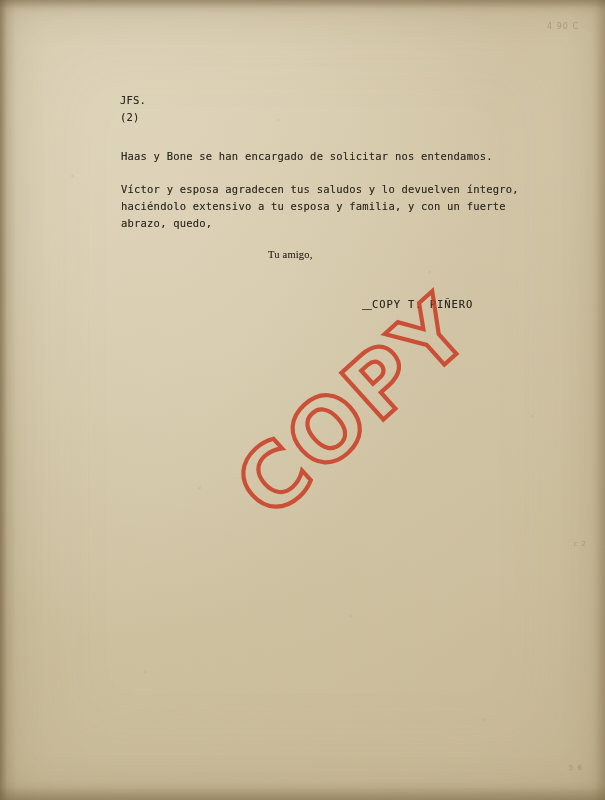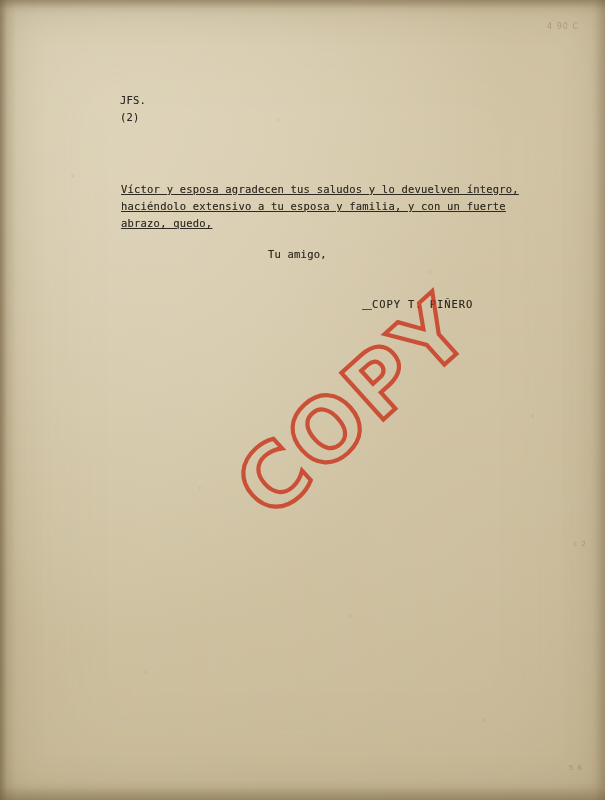--- a/index.html
+++ b/index.html
@@ -79,22 +79,22 @@
     line-height: 17px;
     letter-spacing: 0.2px;
     white-space: pre;
     text-shadow: 0 0 0.6px rgba(46,42,34,0.45);
   }
 
   #ref-jfs   { left: 120px; top: 92px; text-align: center; }
   #ref-num   { left: 120px; top: 109px; }
 
   #para-1    { left: 121px; top: 148px; }
-  #para-2    { left: 121px; top: 181px; text-decoration: underline; }
-  #closing   { left: 268px; top: 246px; }
+  #para-2    { left: 121px; top: 181px; }
+  #closing   { left: 268px; top: 246px; font-family: Liberation Serif, serif; }
   #signature { left: 372px; top: 296px; letter-spacing: 0.9px; }
 
   #sig-rule {
     position: absolute;
     left: 362px;
     top: 309px;
     width: 10px;
     height: 1px;
     background: #3a342a;
     opacity: 0.85;
@@ -141,20 +141,21 @@
   <div id="speckle"></div>
   <div id="left-edge"></div>
   <div id="top-edge"></div>
   <div id="right-edge"></div>
   <div id="bottom-edge"></div>
 
   <div class="typed" id="ref-jfs">JFS.</div>
 
   <div class="typed" id="ref-num">(2)</div>
 
+  <div class="typed" id="para-1">Haas y Bone se han encargado de solicitar nos entendamos.</div>
 
   <div class="typed" id="para-2">Víctor y esposa agradecen tus saludos y lo devuelven íntegro,
 haciéndolo extensivo a tu esposa y familia, y con un fuerte
 abrazo, quedo,</div>
 
   <div class="typed" id="closing">Tu amigo,</div>
 
   <div id="sig-rule"></div>
 
   <div class="typed" id="signature">COPY T. PIÑERO</div>

